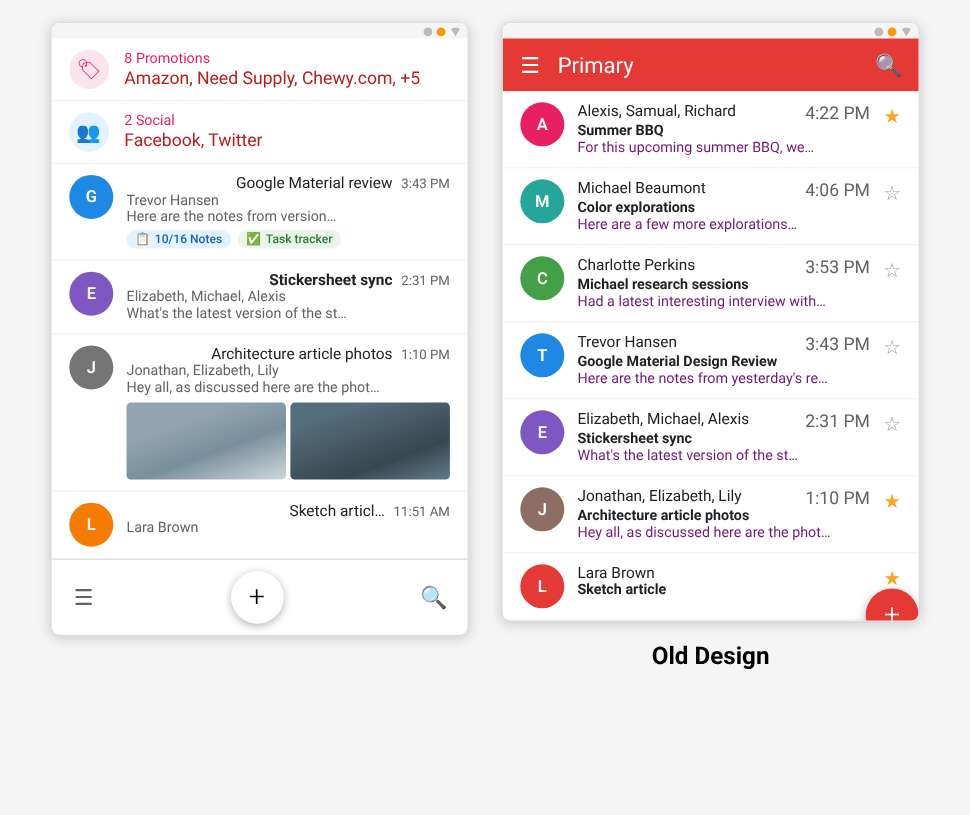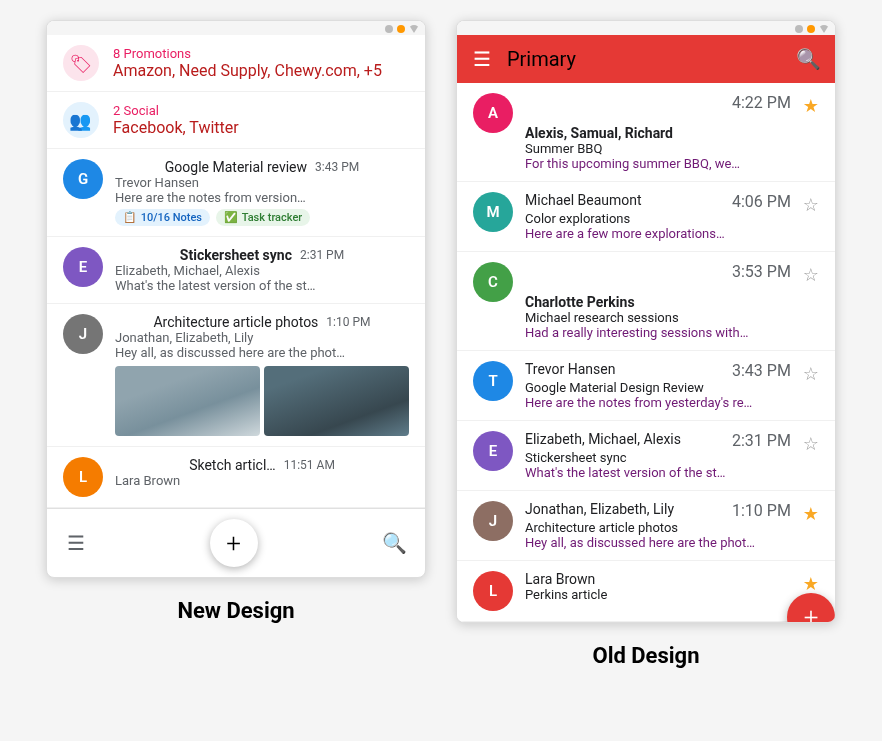--- a/index.html
+++ b/index.html
@@ -100,21 +100,21 @@
       font-weight: 700;
     }
 
     .new-design .email-content {
       flex: 1;
       min-width: 0;
     }
 
     .new-design .email-header {
       display: flex;
-      justify-content: center;
+      justify-content: flex-end;
       align-items: center;
     }
 
     .new-design .email-sender {
       font-size: 14px;
       color: #202124;
       font-weight: 400;
     }
 
     .new-design .email-time {
@@ -214,21 +214,21 @@
     }
 
     .old-design .header .menu-icon {
       color: #fff;
       font-size: 20px;
       cursor: pointer;
     }
 
     .old-design .header .title {
       flex: 1;
-      color: #000000;
+      color: #ffffff;
       font-size: 20px;
       font-weight: 400;
     }
 
     .old-design .header .search-icon {
       color: #fff;
       font-size: 20px;
       cursor: pointer;
     }
 
@@ -256,41 +256,41 @@
       align-items: flex-start;
     }
 
     .old-design .email-sender {
       font-size: 14px;
       color: #202124;
       font-weight: 400;
     }
 
     .old-design .email-item.unread .email-sender {
-      font-weight: 700;
-      margin-top: 32px;
+      font-weight: 400;
     }
 
     .old-design .email-time {
       font-size: 16px;
       color: #5f6368;
       flex-shrink: 0;
       margin-left: 8px;
     }
 
     .old-design .email-subject {
       font-size: 13px;
       color: #202124;
       white-space: nowrap;
       overflow: hidden;
       text-overflow: ellipsis;
+      font-weight: bold;
     }
 
     .old-design .email-item.unread .email-subject {
-      font-weight: 400;
+      font-weight: 700;
     }
 
     .old-design .email-preview {
       font-size: 13px;
       color: #701a75;
       white-space: nowrap;
       overflow: hidden;
       text-overflow: ellipsis;
     }
 
@@ -467,21 +467,20 @@
 
       <div class="new-design bottom-bar" style="display:flex;align-items:center;justify-content:space-between;padding:10px 20px;border-top:1px solid #e0e0e0;position:relative;">
         <span class="bottom-bar-icon">☰</span>
         <div class="fab" style="background:#fff;box-shadow:0 2px 8px rgba(0,0,0,0.3);width:48px;height:48px;border-radius:50%;display:flex;align-items:center;justify-content:center;">
           <span style="font-size:26px;font-weight:300;line-height:1;">+</span>
         </div>
         <span class="bottom-bar-icon">🔍</span>
       </div>
     </div>
 
-    <div class="design-label">New Design</div>
   </div>
 
   <div class="design-column">
     <div class="phone-frame old-design">
 
       <div class="window-dots">
         <span class="dot-square"></span>
         <span class="dot-orange"></span>
         <span class="dot-down"></span>
       </div>
@@ -521,21 +520,21 @@
         </div>
 
         <div class="email-item unread">
           <div class="av-circle av-green">C</div>
           <div class="email-content">
             <div class="email-header">
               <span class="email-sender">Charlotte Perkins</span>
               <span class="email-time">3:53 PM</span>
             </div>
             <div class="email-subject">Michael research sessions</div>
-            <div class="email-preview">Had a really interesting sessions with…</div>
+            <div class="email-preview">Had a latest interesting interview with…</div>
           </div>
           <span class="star-icon star-empty">☆</span>
         </div>
 
         <div class="email-item">
           <div class="av-circle av-blue">T</div>
           <div class="email-content">
             <div class="email-header">
               <span class="email-sender">Trevor Hansen</span>
               <span class="email-time">3:43 PM</span>
@@ -572,21 +571,21 @@
           <span class="star-icon star-filled">★</span>
         </div>
 
         <div class="email-item" style="position:relative;">
           <div class="av-circle av-red">L</div>
           <div class="email-content">
             <div class="email-header">
               <span class="email-sender">Lara Brown</span>
               <span class="email-time"></span>
             </div>
-            <div class="email-subject">Perkins article</div>
+            <div class="email-subject">Sketch article</div>
           </div>
           <span class="star-icon star-filled">★</span>
 
           <div class="old-fab" style="position:absolute;bottom:-20px;right:0px;width:48px;height:48px;border-radius:50%;background:#e53935;display:flex;align-items:center;justify-content:center;box-shadow:0 3px 10px rgba(0,0,0,0.3);z-index:10;">
             <span style="color:#fff;font-size:26px;font-weight:300;line-height:1;">+</span>
           </div>
         </div>
 
       </div>
     </div>

